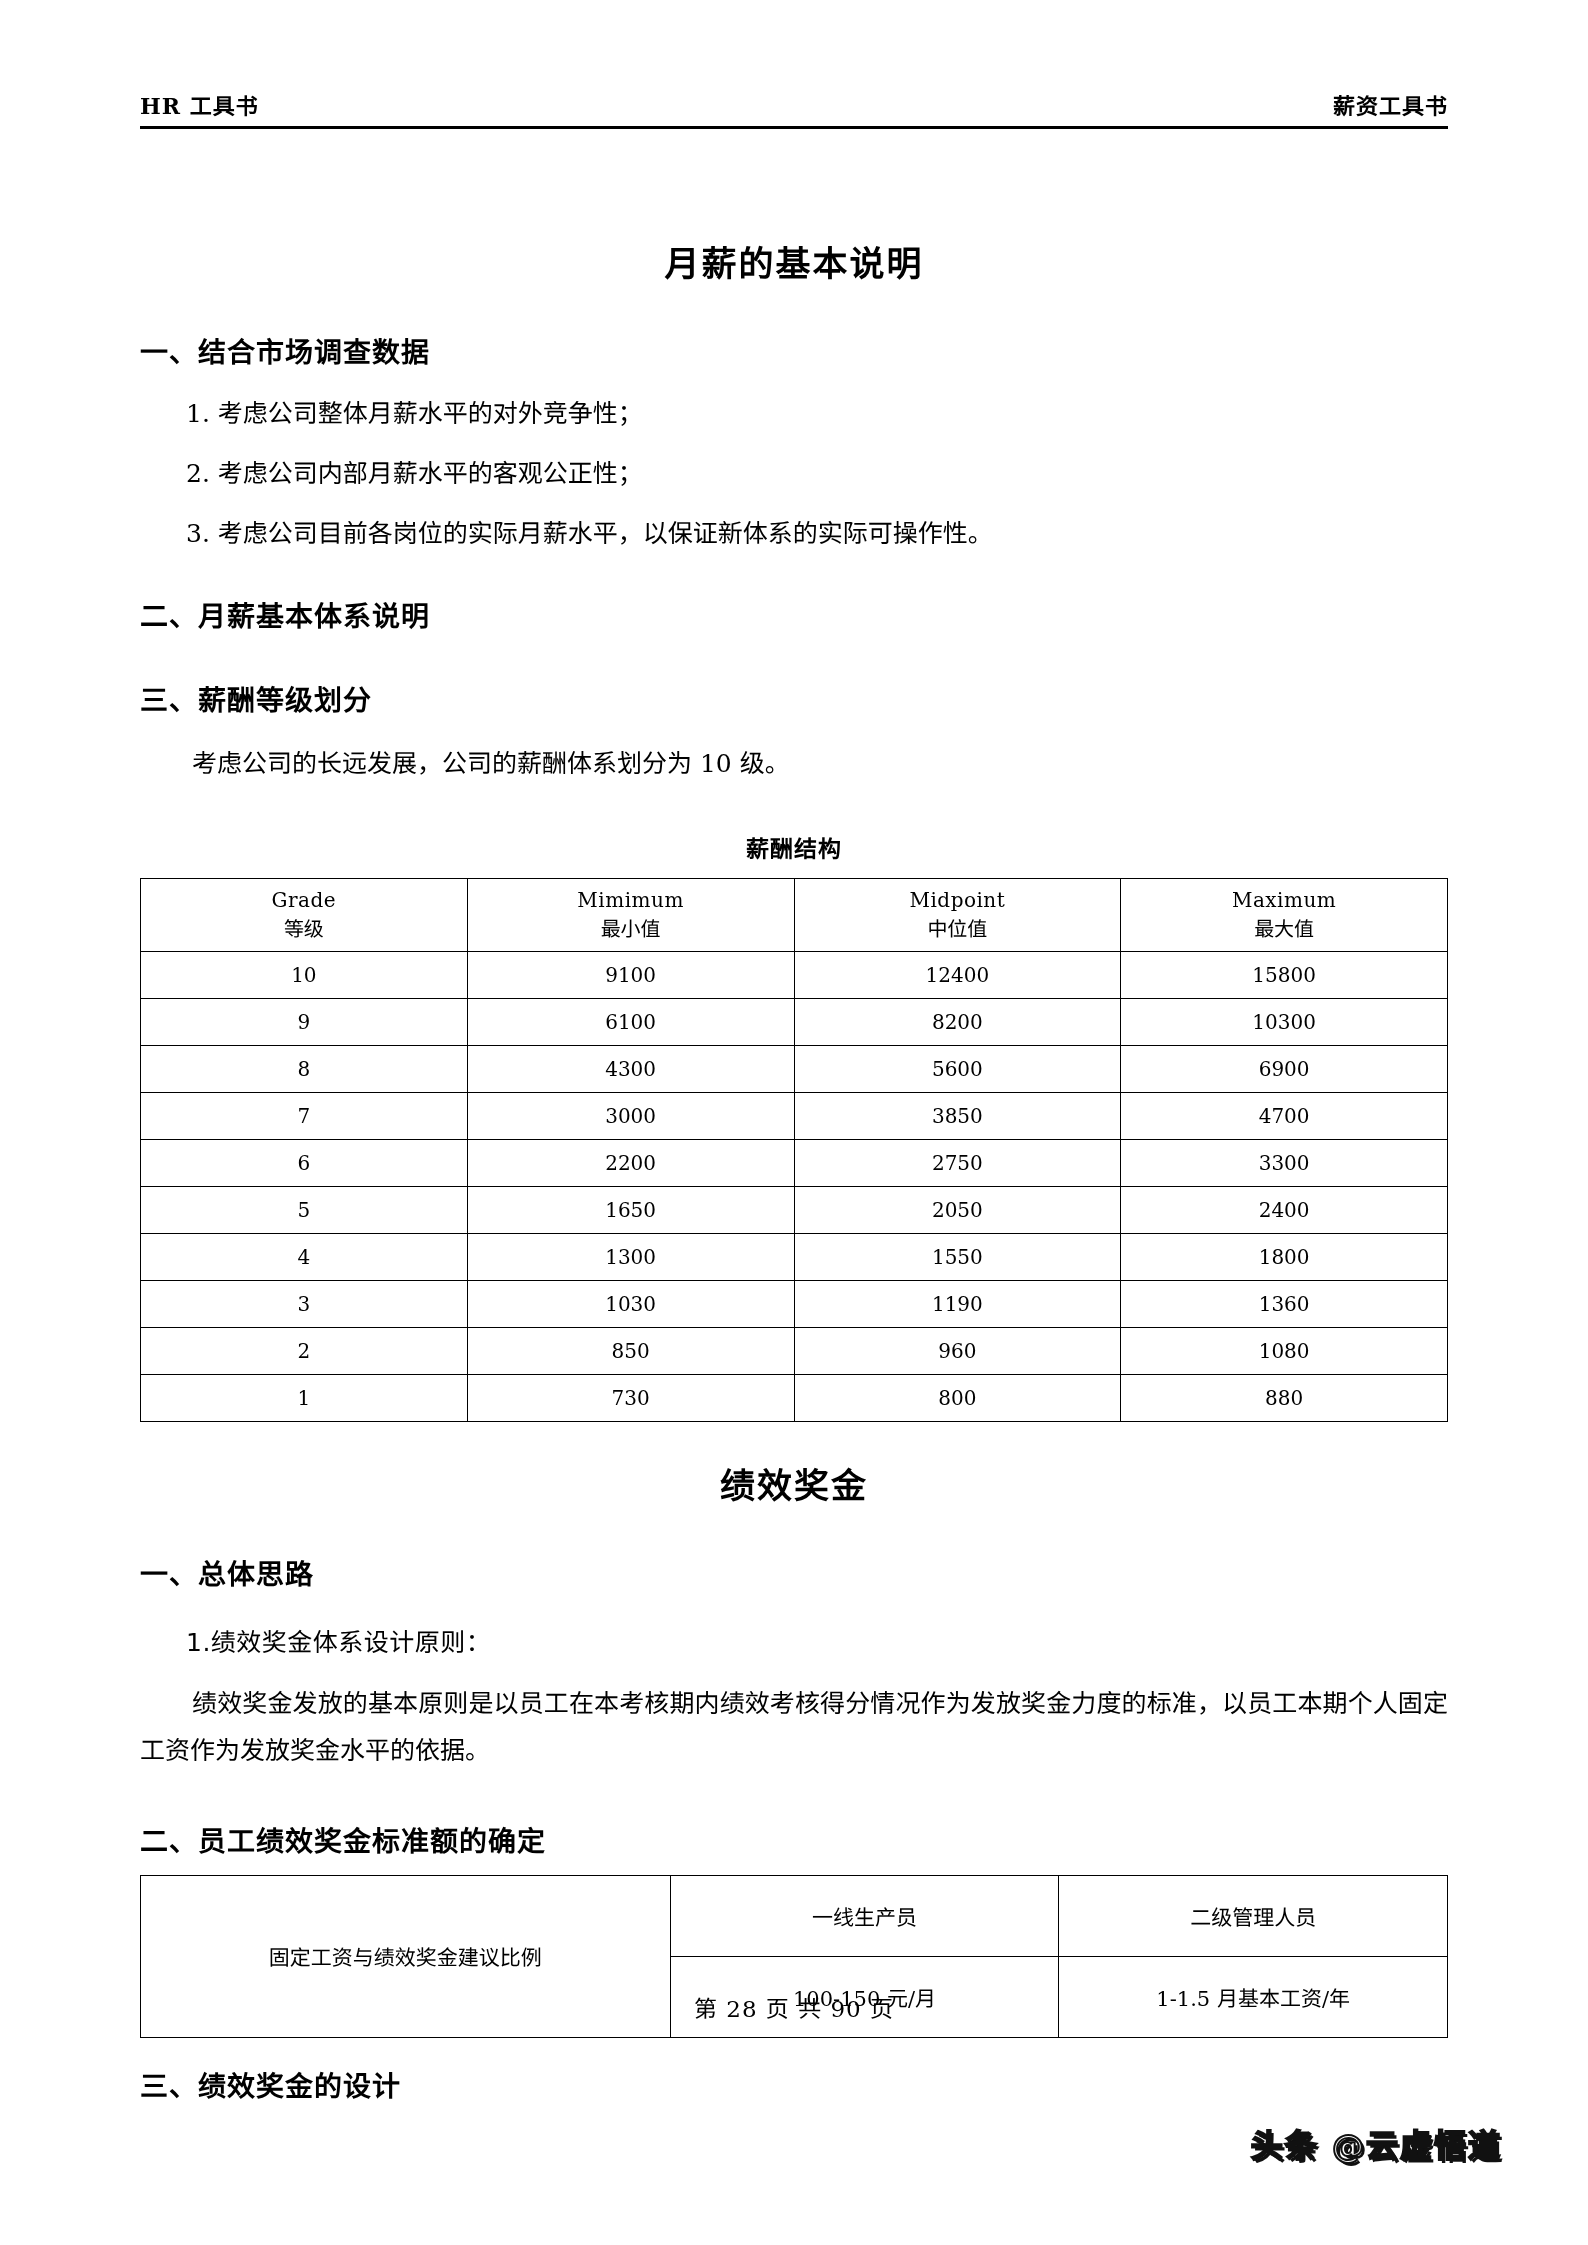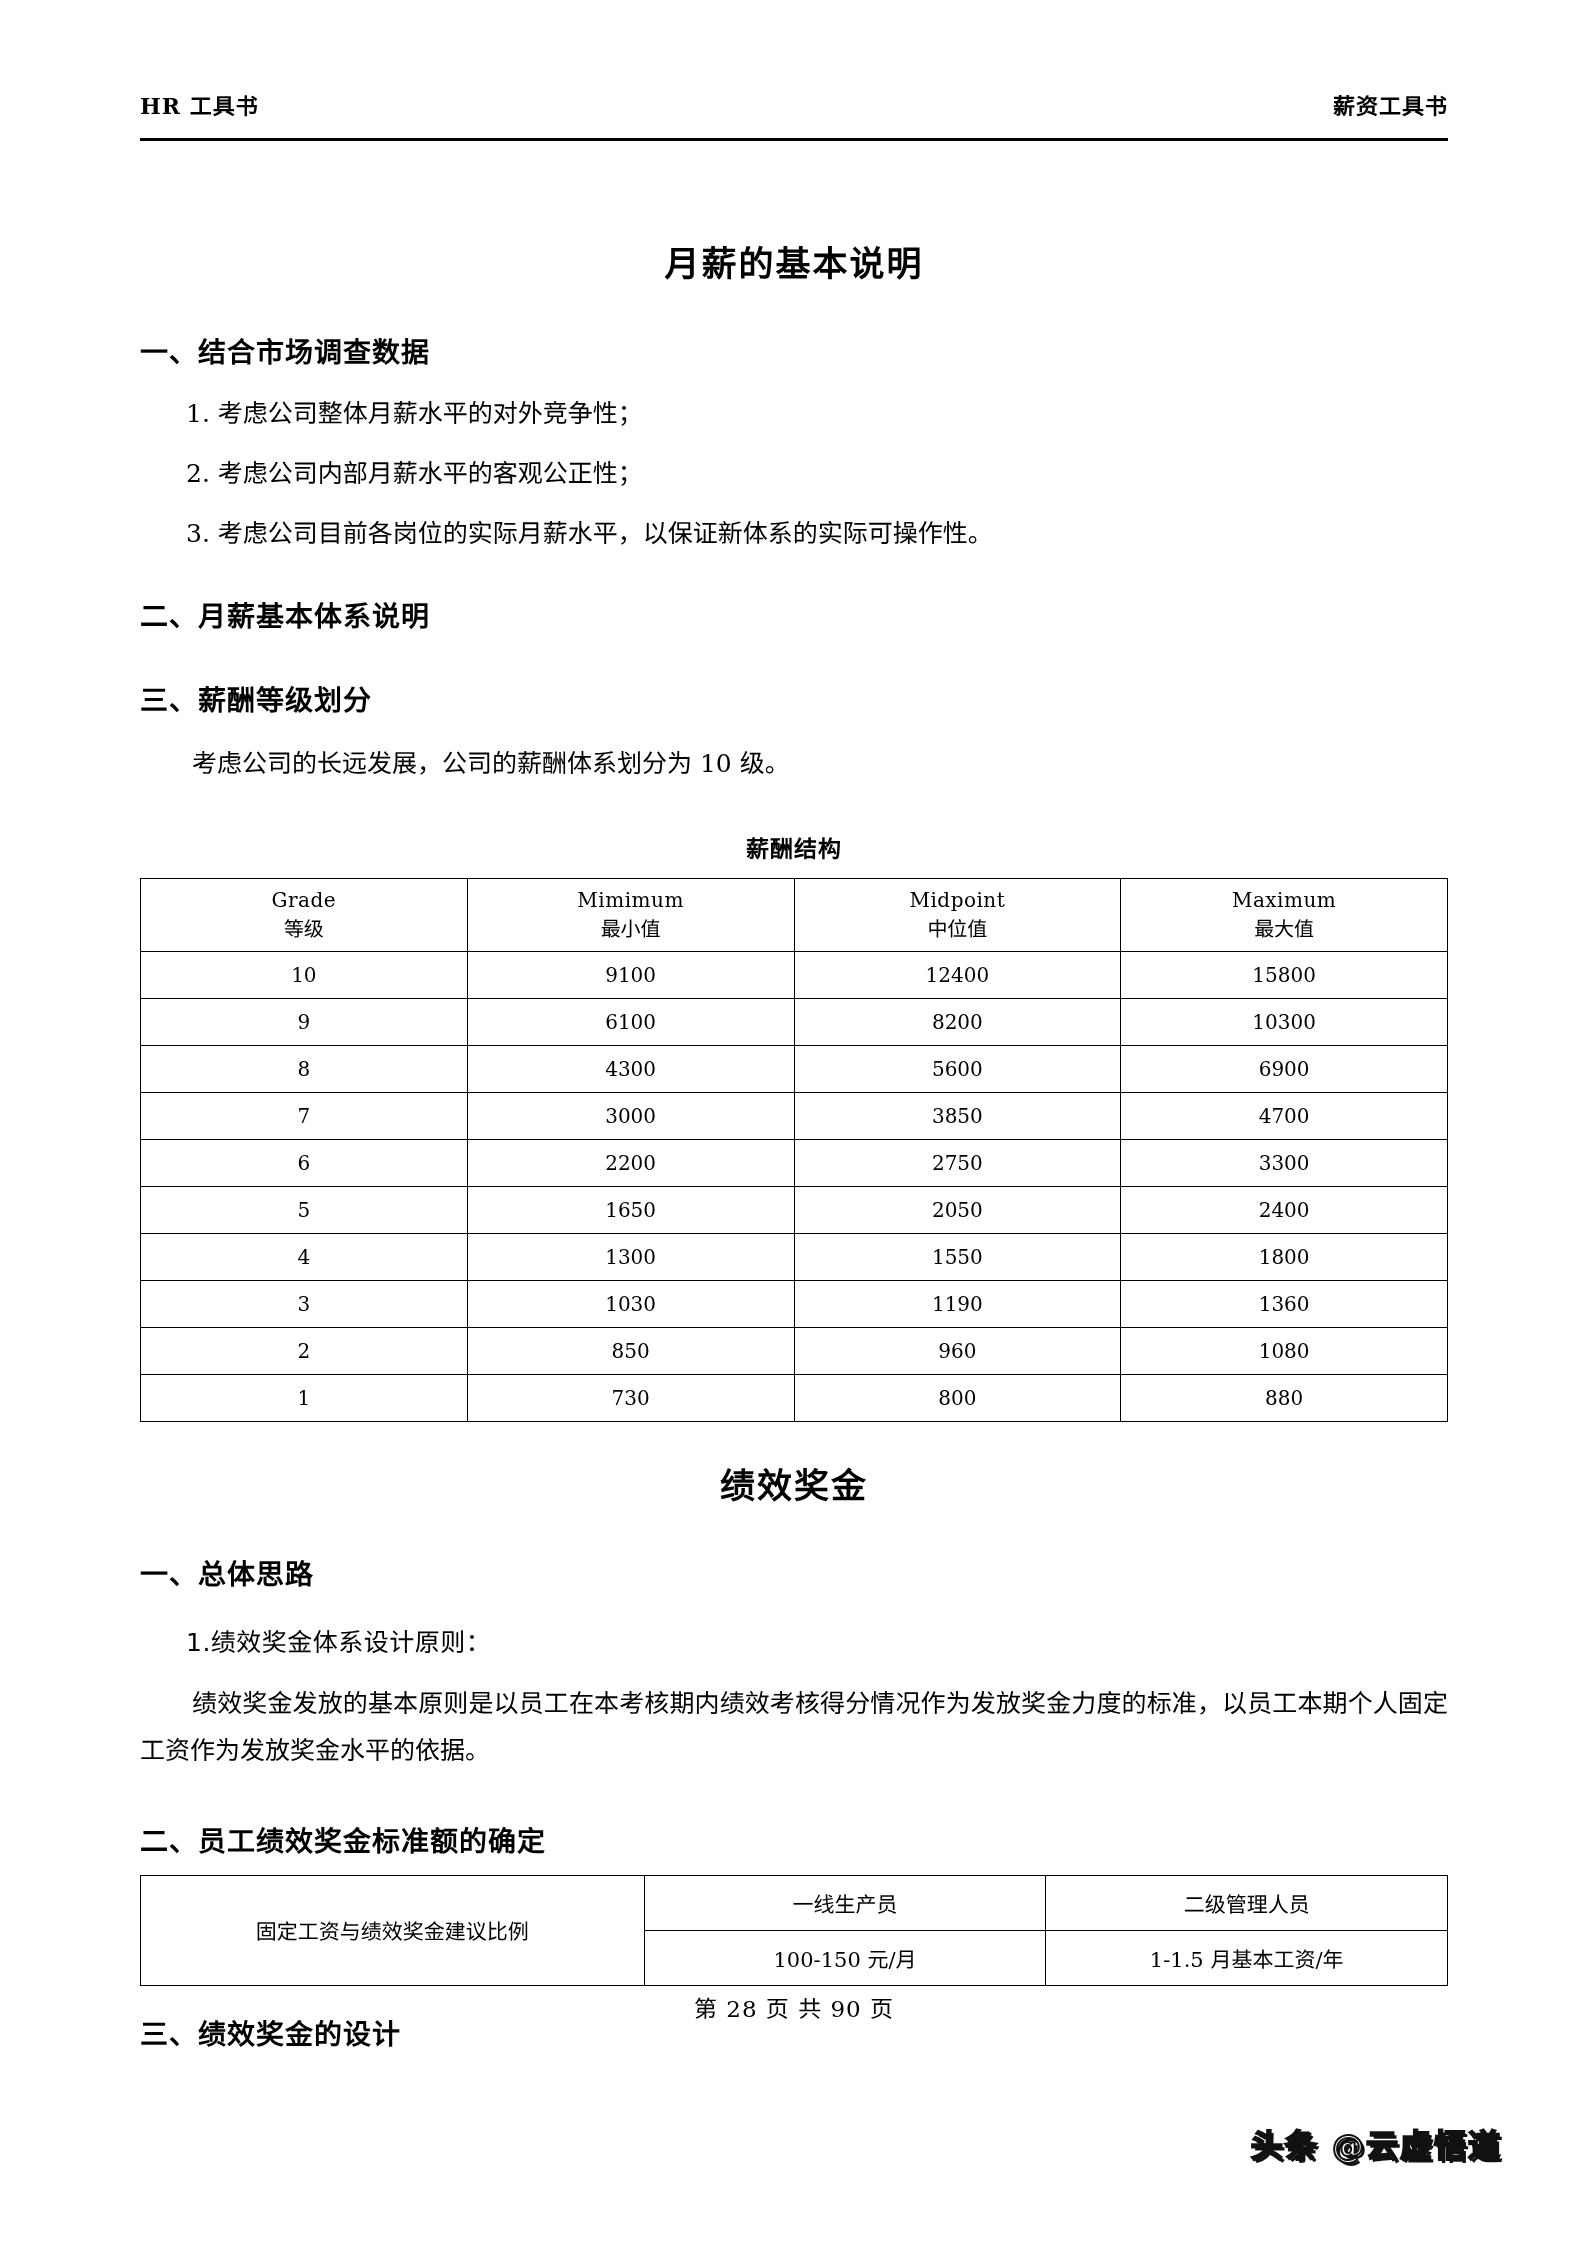--- a/index.html
+++ b/index.html
@@ -28,21 +28,21 @@
     left: 140px;
     right: 140px;
     top: 88px;
     display: flex;
     justify-content: space-between;
     align-items: flex-end;
     font-family: "DejaVu Serif", "Liberation Serif", serif;
     font-weight: bold;
     font-size: 22px;
     letter-spacing: 1px;
-    padding-bottom: 18px;
+    padding-bottom: 6px;
     border-bottom: 3px solid #000;
   }
   .doc-header .hdr-left { white-space: nowrap; }
   .doc-header .hdr-right { white-space: nowrap; }
 
   
   .content {
     position: absolute;
     left: 140px;
     top: 200px;
@@ -130,21 +130,21 @@
     width: 100%;
     border-collapse: collapse;
     table-layout: fixed;
     font-size: 21px;
     margin-top: 16px;
   }
   table.ratio-table td {
     border: 1.5px solid #000;
     text-align: center;
     vertical-align: middle;
-    padding: 3px;
+    padding: 16px;
     height: 48px;
   }
   table.ratio-table td.label-cell {
     width: 38%;
     font-size: 21px;
   }
 
   
   .page-footer {
     position: absolute;

